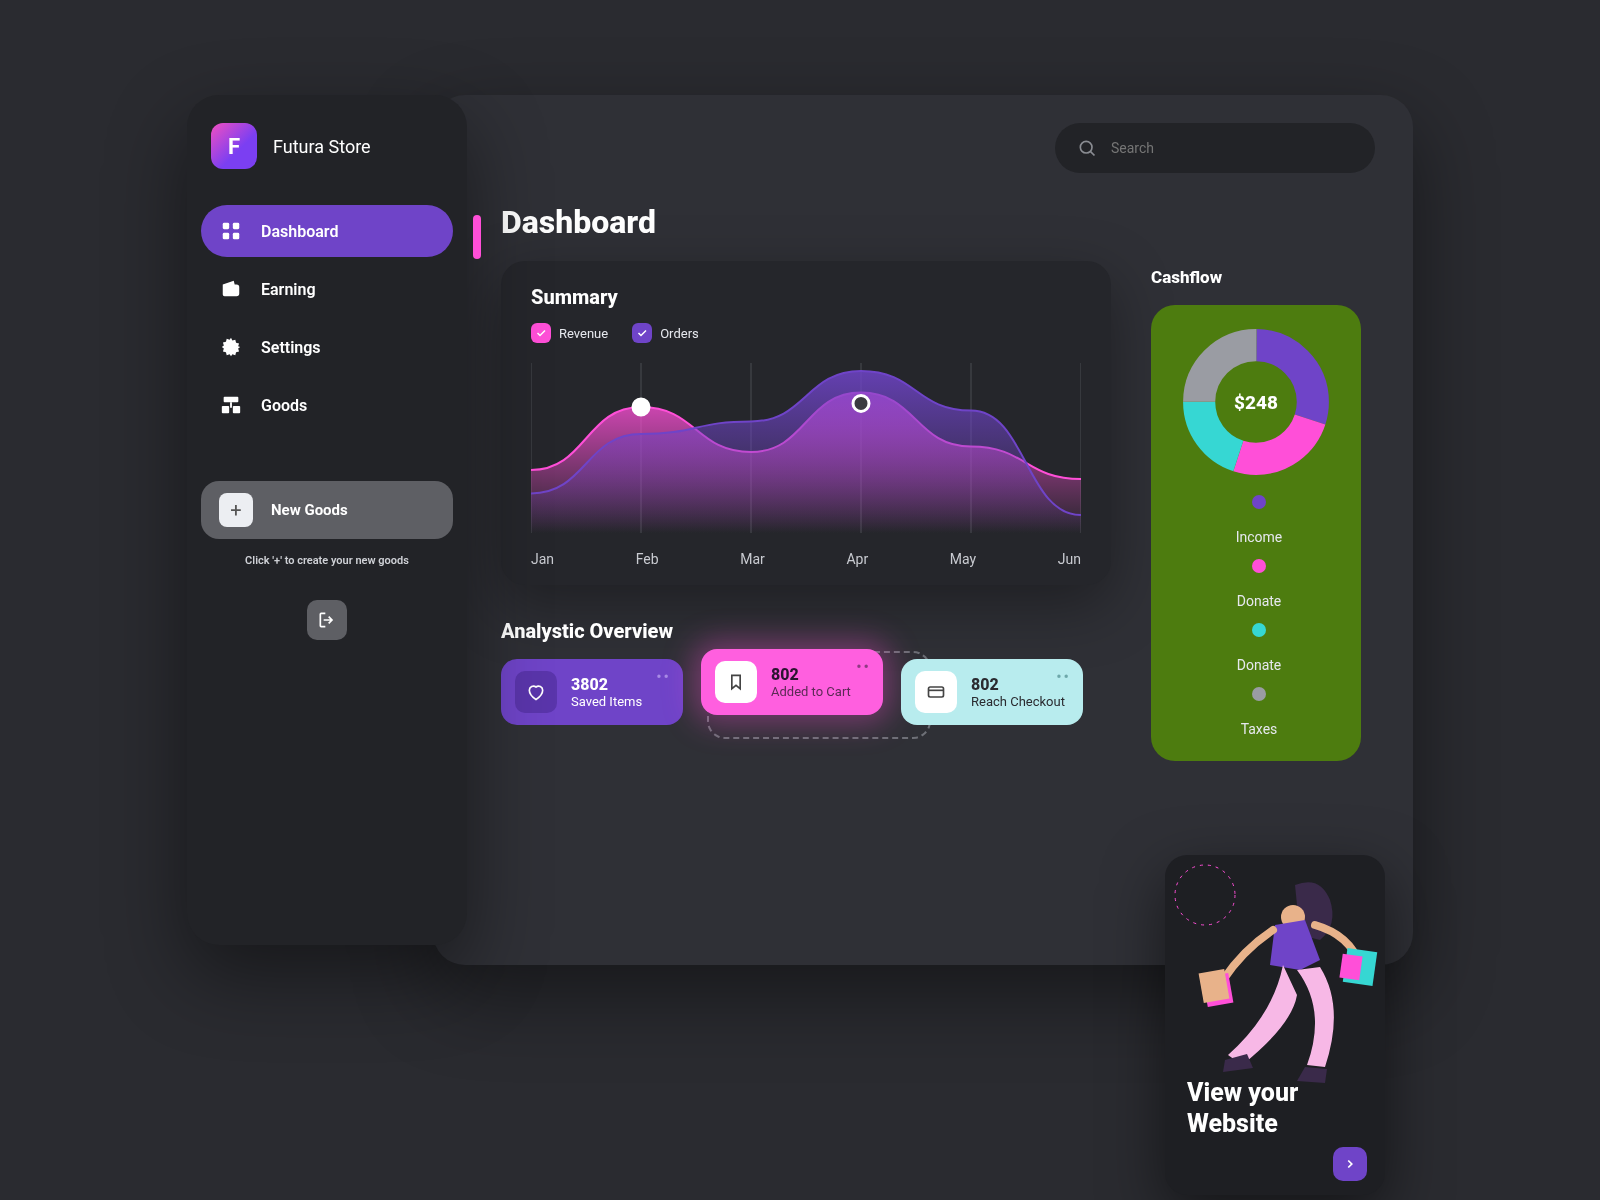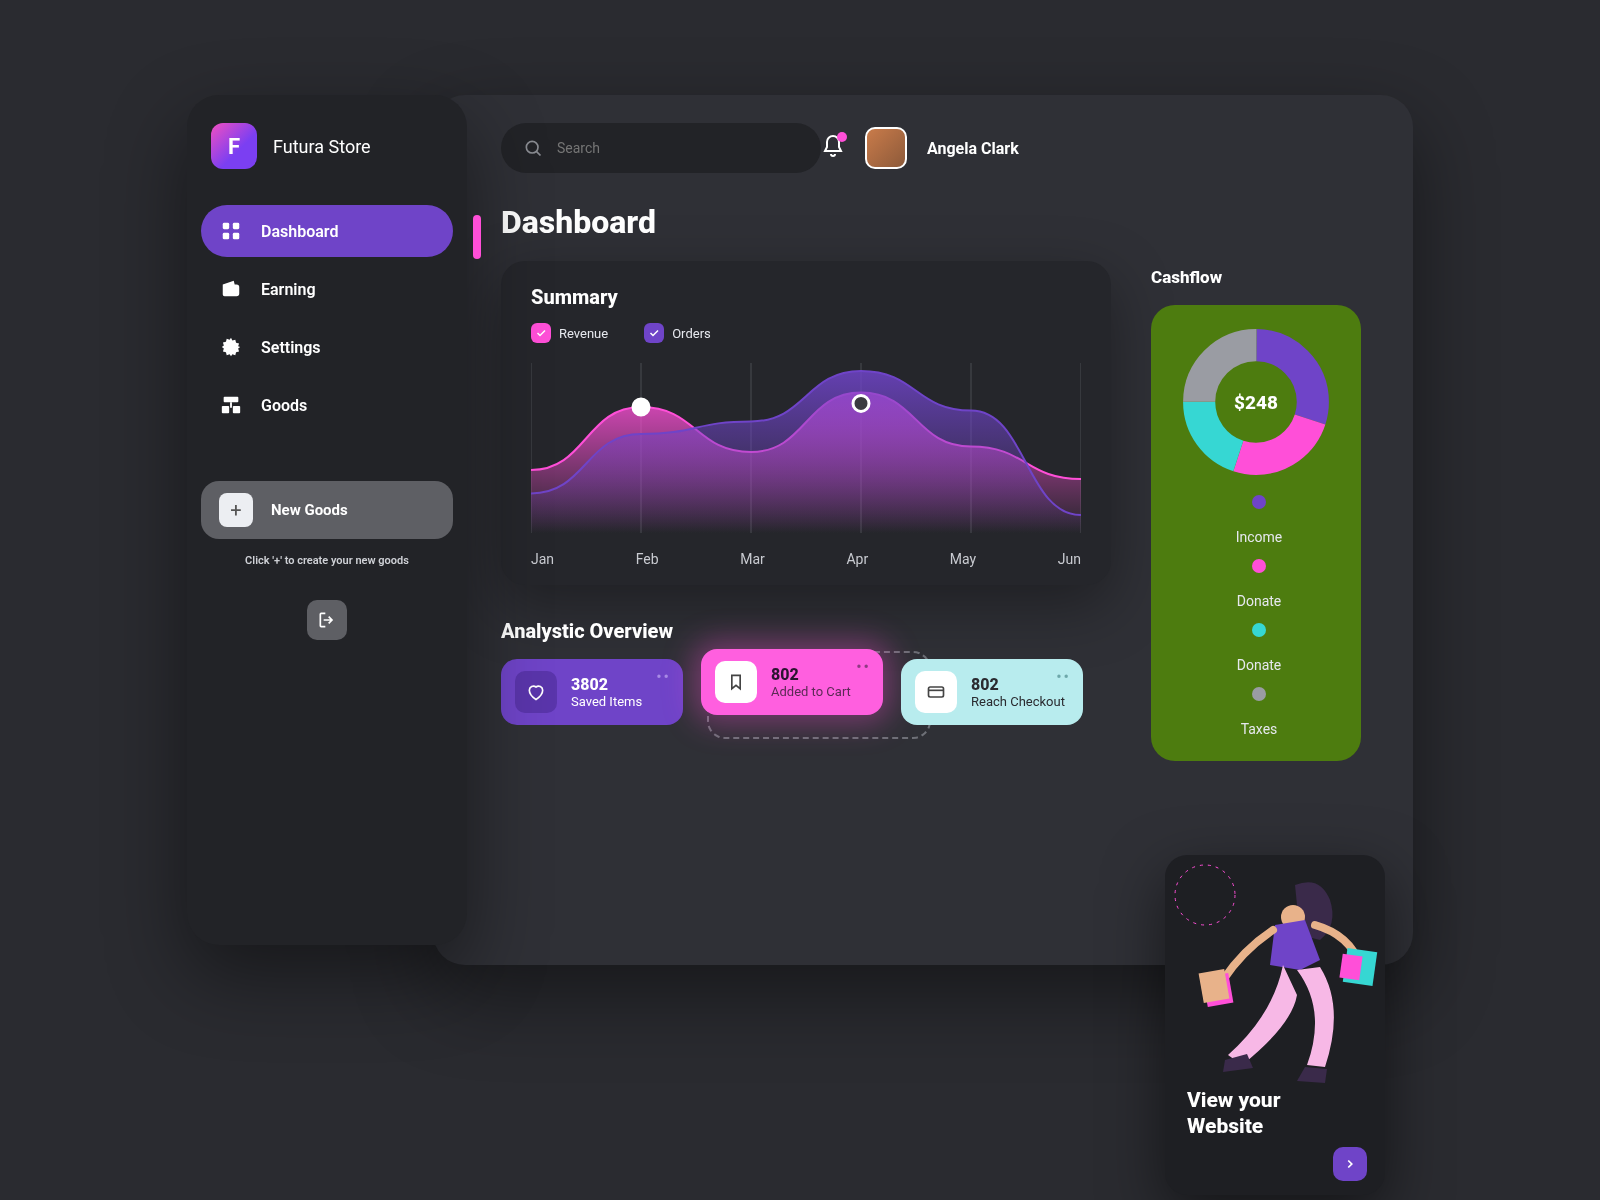--- a/index.html
+++ b/index.html
@@ -36,42 +36,42 @@
 .hint { color:#cfd1d6; font-size:11px; text-align:center; padding:14px 50px 0 50px; line-height:1.5; font-weight:600;}
 .logout { margin-top:30px; align-self:center; width:40px; height:40px; border-radius:10px; background:#5e5f64; display:flex; align-items:center; justify-content:center; cursor:pointer;}
 .logout svg{ width:20px; height:20px; fill:#fff;}
 
 .main {
   width:980px; height:870px; background:#2f3036; border-radius:32px;
   margin-left:-34px; padding:28px 38px 28px 68px;
   box-shadow: 0 30px 80px rgba(0,0,0,.45);
   position:relative; z-index:-1;
 }
-.topbar { display:flex; align-items:center; justify-content:flex-start;}
+.topbar { display:flex; align-items:center; justify-content:flex-end;}
 .search {
   width:320px; height:50px; background:#222327; border-radius:26px;
   display:flex; align-items:center; gap:14px; padding:0 22px;
 }
 .search svg{ width:20px; height:20px; stroke:#8a8c92; stroke-width:2; fill:none;}
 .search input{ background:transparent; border:none; outline:none; color:#b8bac0; font-size:14px; flex:1;}
 .user-area { display:flex; align-items:center; gap:20px;}
 .bell { position:relative; cursor:pointer;}
 .bell svg{ width:24px; height:24px; fill:none; stroke:#fff; stroke-width:2;}
 .bell .dot{ position:absolute; top:-2px; right:-2px; width:10px; height:10px; background:#ff4fd8; border-radius:50%;}
 .avatar { width:42px; height:42px; border-radius:10px; background:linear-gradient(135deg,#c97b4a,#8d5a3a); border:2px solid #fff;}
 .username { color:#fff; font-weight:700; font-size:16px;}
 
 h1.page-title { color:#fff; font-size:32px; font-weight:800; margin:30px 0 20px 0;}
 .content-row { display:flex; gap:40px; align-items:flex-start;}
 .summary-card {
   width:610px; background:#25262b; border-radius:24px; padding:24px 30px 18px 30px;
   box-shadow: 0 20px 60px rgba(0,0,0,.35);
 }
 .summary-title { color:#fff; font-weight:800; font-size:20px; margin-bottom:14px;}
-.legend-row { display:flex; gap:36px; margin-bottom:10px;}
+.legend-row { display:flex; gap:24px; margin-bottom:10px;}
 .chk { display:flex; align-items:center; gap:8px; color:#e6e8ee; font-size:13px;}
 .chk .box{ width:20px; height:20px; border-radius:6px; display:flex; align-items:center; justify-content:center;}
 .chk .box svg{width:12px;height:12px; stroke:#fff; stroke-width:3; fill:none;}
 .box.pink{ background:#ff4fd8;}
 .box.purple{ background:#6f44c8;}
 .chart-area { position:relative; height:190px; margin-top:6px;}
 .axis-labels { display:flex; justify-content:space-between; color:#c9cbd1; font-size:14px; margin-top:8px;}
 
 .right-col { flex:1;}
 .cash-title { color:#fff; font-weight:800; font-size:17px; margin:6px 0 18px 0;}
@@ -106,21 +106,21 @@
 .stat.teal .ibox{ background:#fff;}
 .stat.teal .dots{ color:#6da8aa;}
 .drop-zone{ position:absolute; border:2px dashed #6e7077; border-radius:18px; width:224px; height:88px; left:206px; top:-8px; z-index:-1;}
 
 .promo {
   position:absolute; right:28px; bottom:-230px; width:220px; height:340px;
   background:#1e1f23; border-radius:22px; padding:18px; overflow:hidden;
   box-shadow: 0 20px 60px rgba(0,0,0,.5);
 }
 .promo .art{ position:absolute; inset:0; }
-.promo .label { position:absolute; left:22px; bottom:56px; color:#fff; font-weight:800; font-size:21px; line-height:1.25;}
+.promo .label { position:absolute; left:22px; bottom:56px; color:#fff; font-weight:800; font-size:25px; line-height:1.25;}
 .promo .go-btn{ position:absolute; right:18px; bottom:14px; width:34px; height:34px; border-radius:10px; background:#6f44c8; display:flex; align-items:center; justify-content:center; cursor:pointer;}
 .promo .go-btn svg{ width:14px; height:14px; stroke:#fff; stroke-width:3; fill:none;}
 </style>
 </head>
 <body>
 
 <div class="stage">
 
   <aside class="sidebar">
     <div class="logo-row">
@@ -183,31 +183,20 @@
   </aside>
 
   <main class="main">
     <div class="topbar">
       <div class="search">
         <svg viewBox="0 0 24 24">
             <circle cx="11" cy="11" r="7"></circle>
             <path d="M21 21l-5-5"></path>
           </svg>
         <input placeholder="Search" style="">
-      </div>
-      <div class="user-area">
-        <div class="bell">
-          <svg viewBox="0 0 24 24">
-              <path d="M6 8a6 6 0 1 1 12 0v5l2 4H4l2-4z"></path>
-              <path d="M10 20a2 2 0 0 0 4 0"></path>
-            </svg>
-          <span class="dot"></span>
-        </div>
-        <div class="avatar"></div>
-        <div class="username">Angela Clark</div>
       </div>
     </div>
 
     <h1 class="page-title">Dashboard</h1>
 
     <div class="content-row">
       <div>
         <div class="summary-card">
           <div class="summary-title">Summary</div>
           <div class="legend-row">

